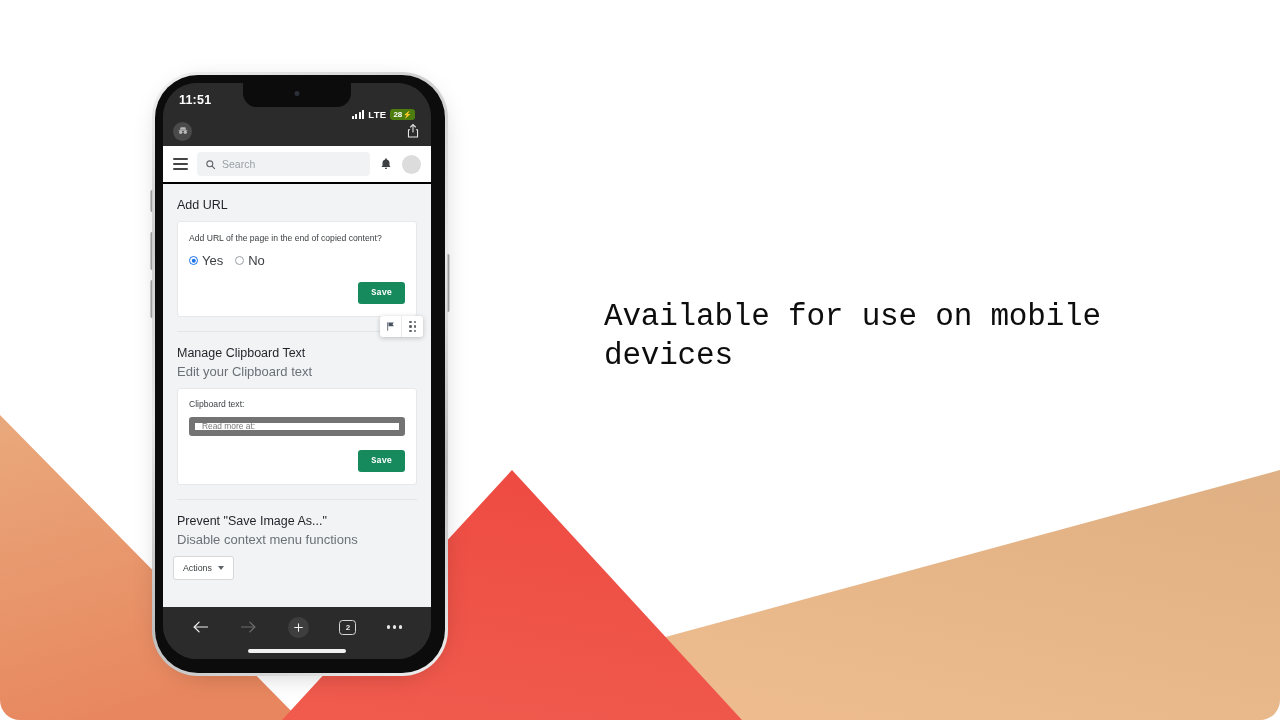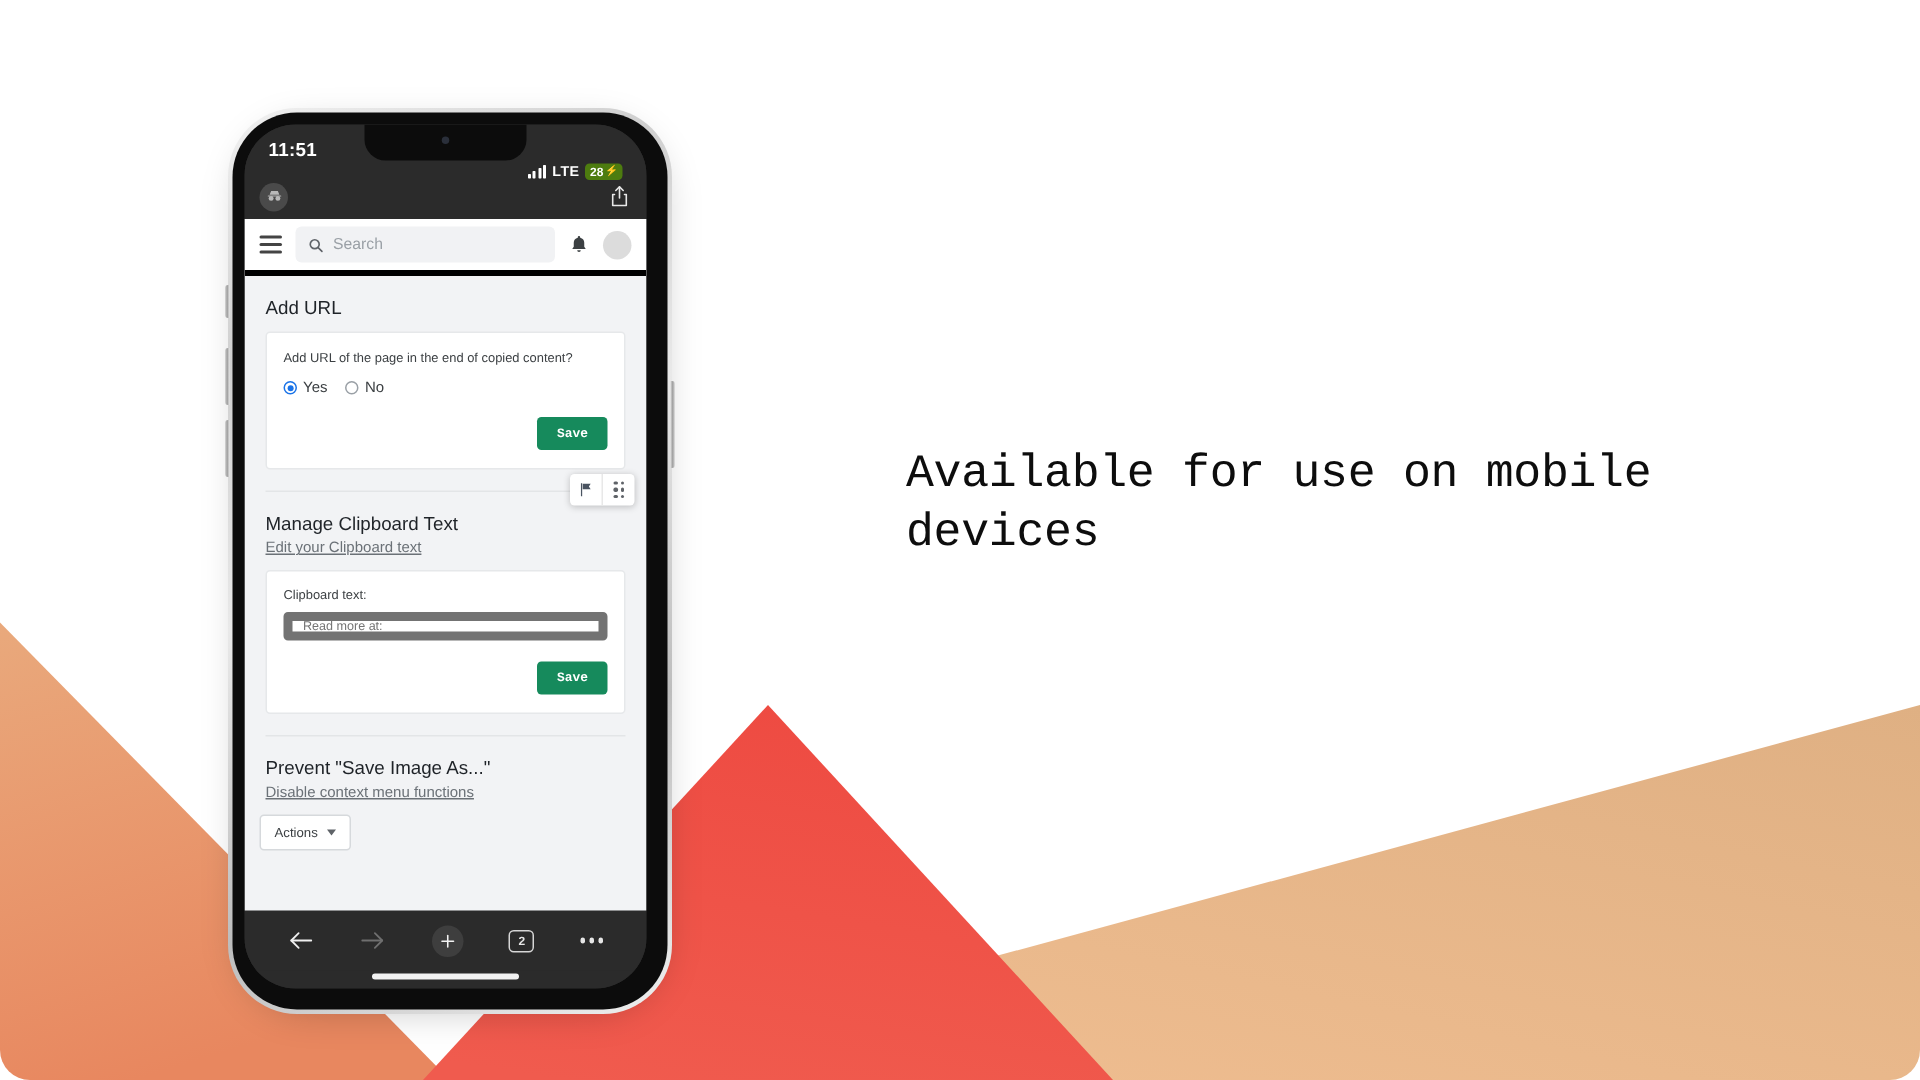--- a/index.html
+++ b/index.html
@@ -83,54 +83,54 @@
     width: 19px; height: 19px; border-radius: 50%;
     background: #4a4a4a; display: flex; align-items: center; justify-content: center;
   }
   .share-btn { width: 16px; height: 18px; display:flex; align-items:center; justify-content:center; }
 
   
   .page { flex: 1 1 auto; background: #f2f3f5; overflow: hidden; position: relative; }
 
   .app-header {
     height: 38px; background: #fff; display: flex; align-items: center;
-    padding: 0 10px; gap: 9px; border-bottom: 4px solid #000000;
+    padding: 0 10px; gap: 9px; border-bottom: 2px solid #000000;
   }
   .hamburger { width: 15px; display: flex; flex-direction: column; gap: 3px; flex:0 0 auto; }
   .hamburger span { display:block; height: 2px; background: #444; border-radius: 1px; }
   .searchbox {
     flex: 1 1 auto; height: 24px; background: #f1f2f4; border-radius: 4px;
     display: flex; align-items: center; gap: 6px; padding: 0 8px;
   }
   .searchbox .ph { color:#9aa0a6; font-size: 10.5px; }
   .bell { flex:0 0 auto; width: 14px; height: 16px; display:flex; align-items:center; justify-content:center; }
   .avatar { flex:0 0 auto; width: 19px; height: 19px; border-radius: 50%; background: #dcdcdc; }
 
   .content { padding: 0; }
   .section { padding: 0 14px; }
   .sec-title { font-size: 12.5px; color: #1f2328; margin: 14px 0 9px 0; font-weight: normal; }
-  .sec-sub { font-size: 10px; color: #6b7177; margin: -5px 0 9px 0; text-decoration: underline; }
+  .sec-sub { font-size: 13px; color: #6b7177; margin: -5px 0 9px 0; }
 
   .card {
     background: #fff; border: 1px solid #e6e8ea; border-radius: 3px;
     padding: 10px 11px 12px 11px; position: relative;
   }
   .card-q { font-size: 8.6px; color: #3c4043; line-height: 1.45; }
   .radios { display: flex; align-items: center; gap: 12px; margin-top: 9px; }
   .radio-item { display: flex; align-items: center; gap: 4px; }
   .radio {
     width: 9px; height: 9px; border-radius: 50%;
     border: 1.5px solid #9aa0a6; background: #fff; flex:0 0 auto;
   }
   .radio.on { border-color: #1a73e8; background: #fff; position: relative; }
   .radio.on::after {
     content:''; position:absolute; left:50%; top:50%; transform: translate(-50%,-50%);
     width: 4.5px; height: 4.5px; border-radius:50%; background: #1a73e8;
   }
-  .radio-label { font-size: 10px; color: #3c4043; }
+  .radio-label { font-size: 13px; color: #3c4043; }
 
   .btn-save {
     background: #168a5c; color: #fff; border: none; border-radius: 3px;
     font-size: 8.6px; font-weight: bold; padding: 6px 13px; cursor: pointer;
     font-family: Liberation Mono, monospace;
   }
   .save-row { display: flex; justify-content: flex-end; margin-top: 14px; }
 
   .field-label { font-size: 8.6px; color: #3c4043; margin-bottom: 6px; }
   .text-input {

